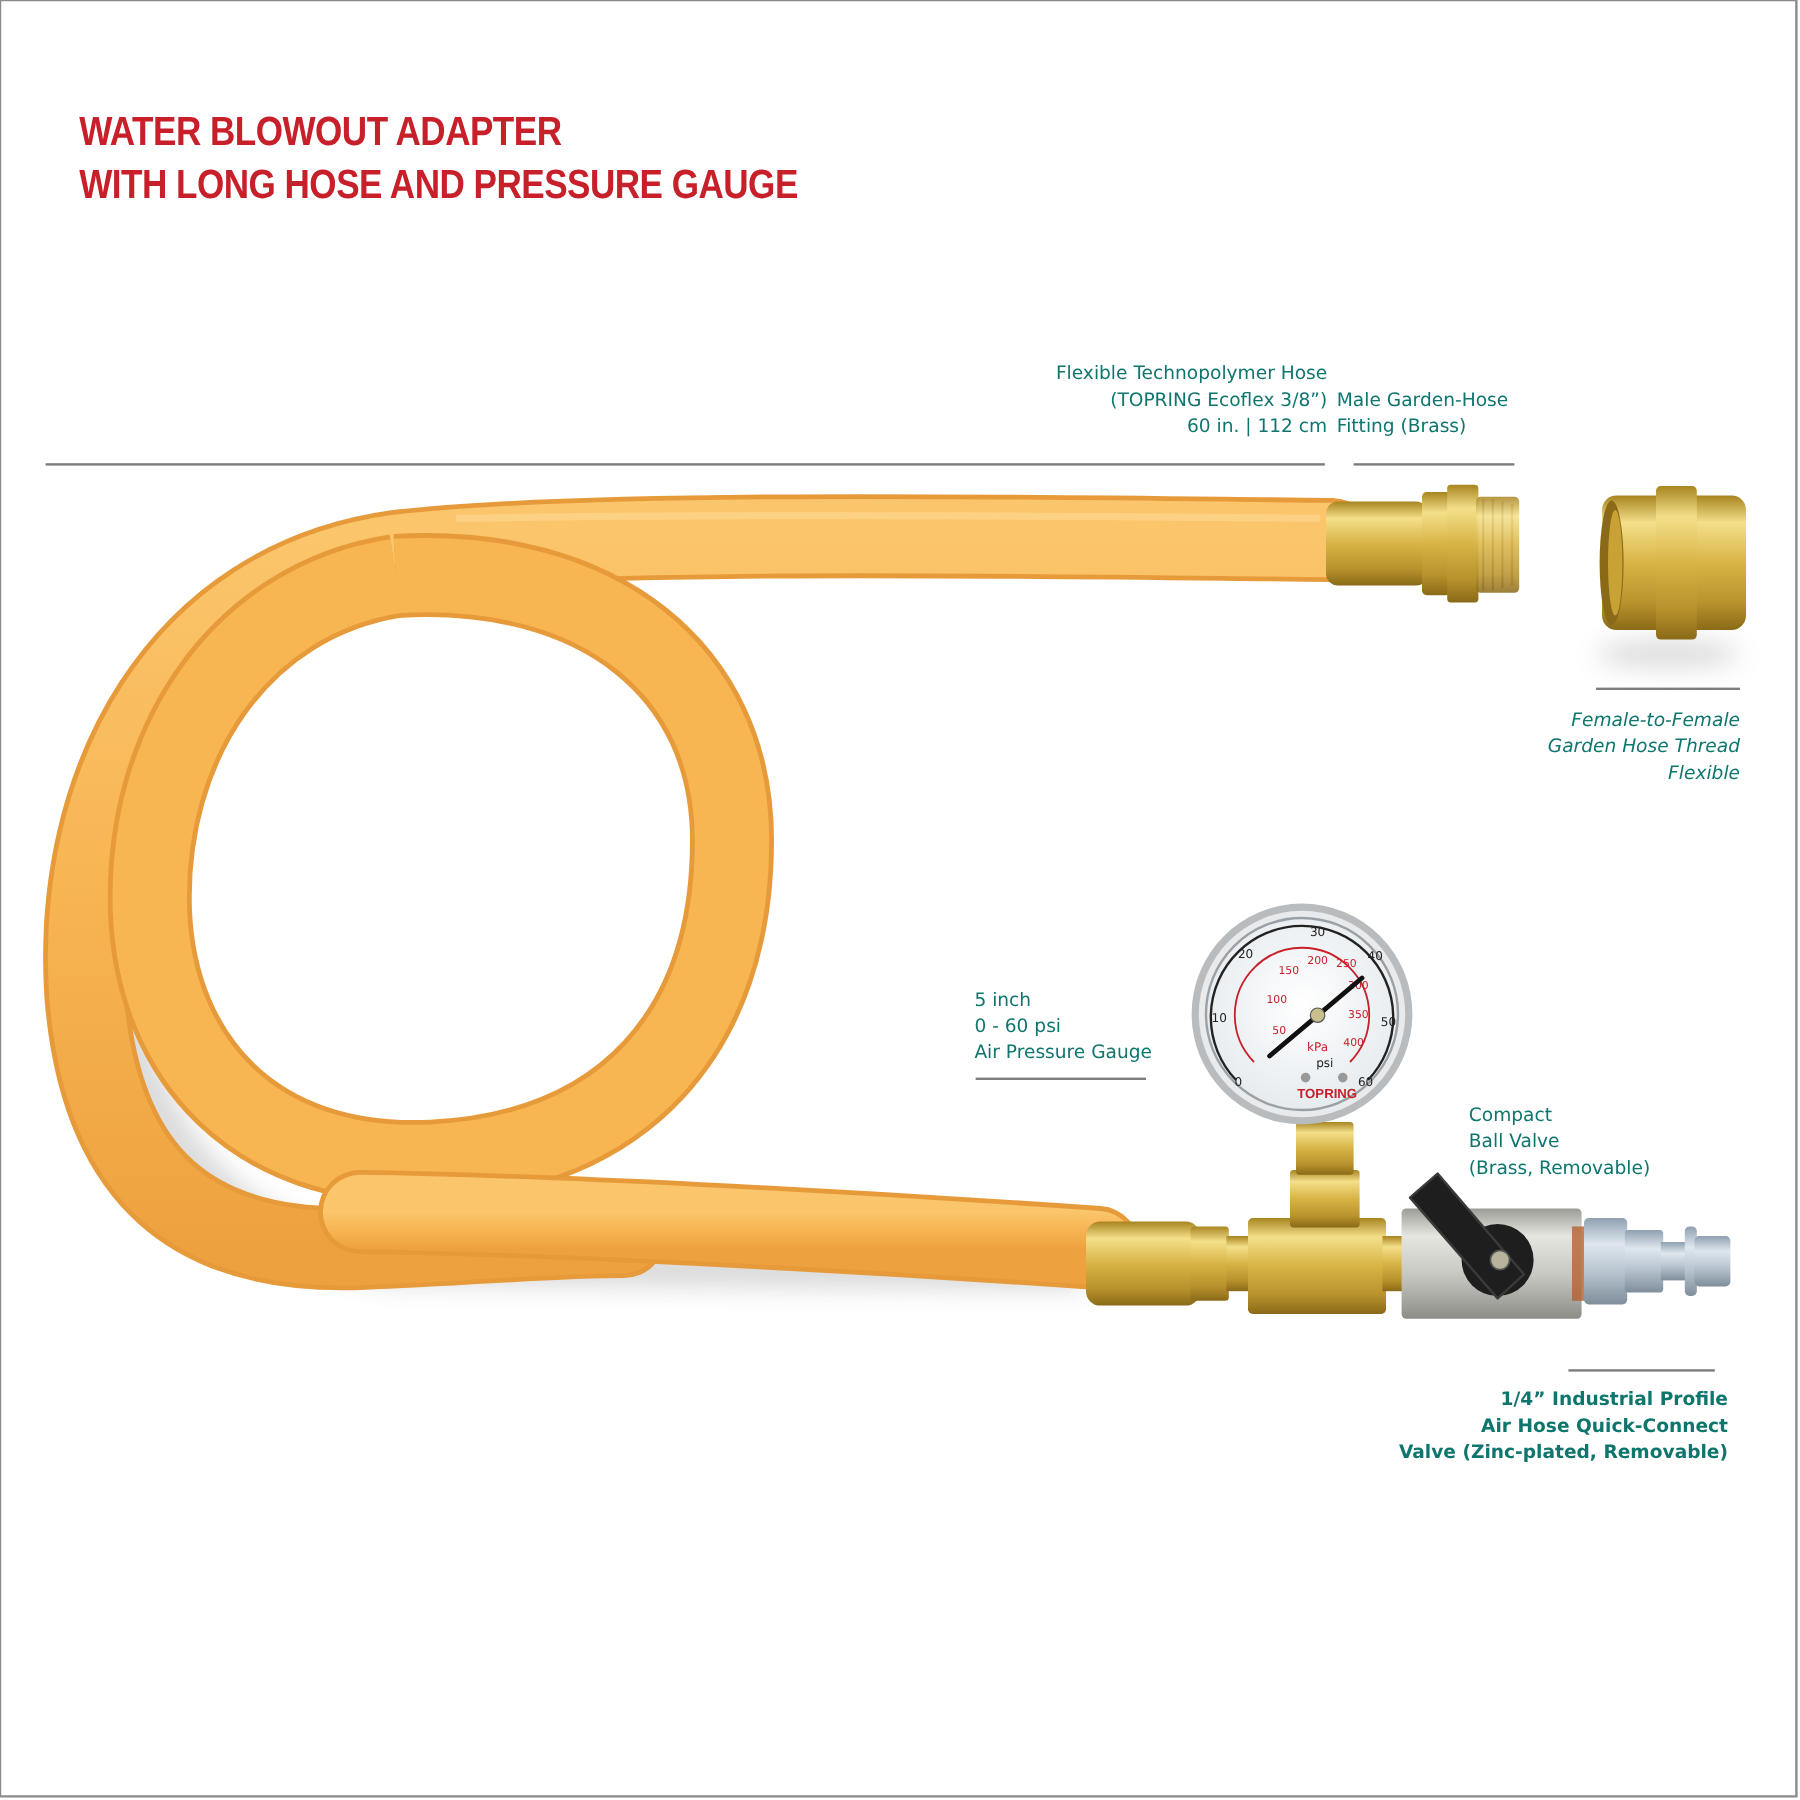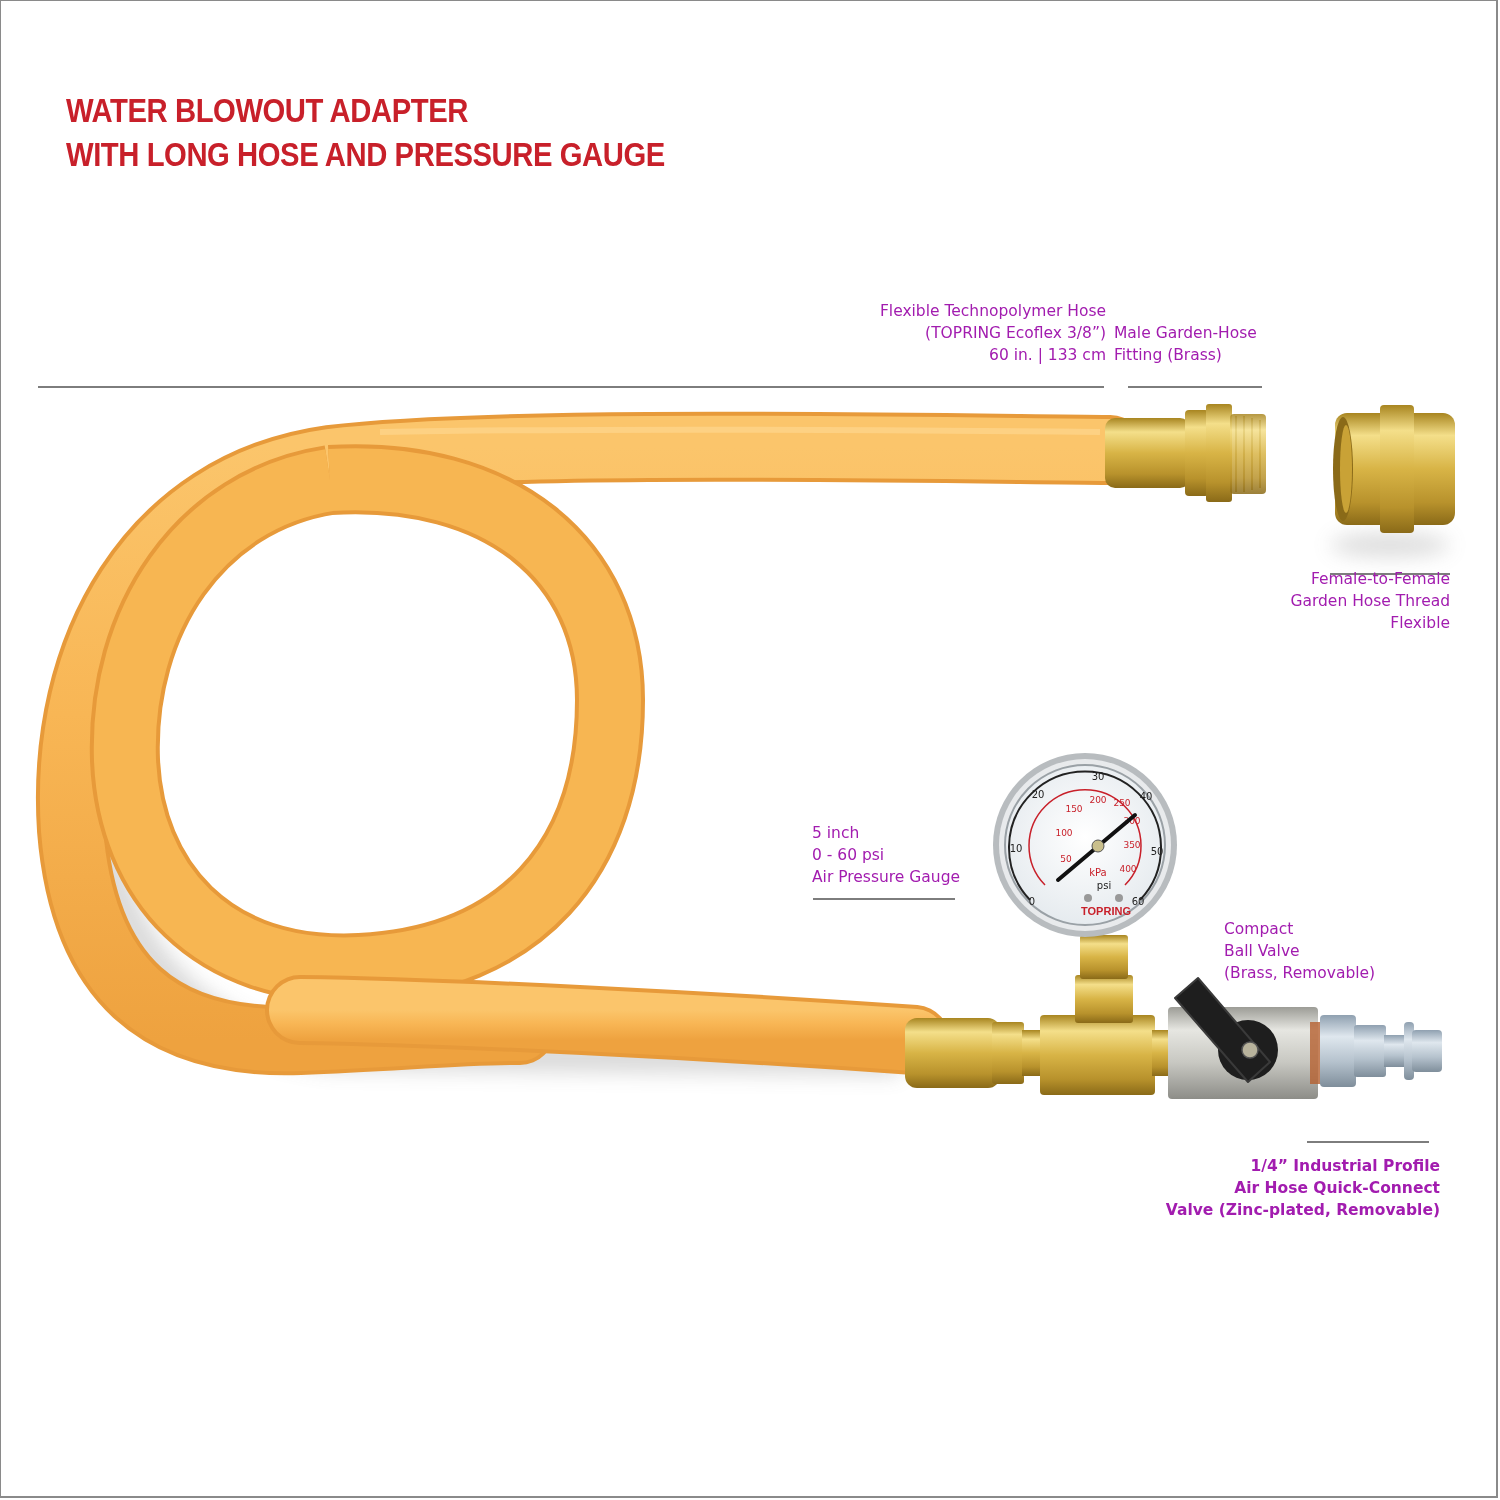--- a/index.html
+++ b/index.html
@@ -16,21 +16,21 @@
     .title {
       position: absolute; left: 66px; top: 88px;
       color: #c8202a;
       font-family: "Liberation Sans", sans-serif;
       font-weight: bold; font-size: 34px; line-height: 44px;
       letter-spacing: -0.5px;
       transform: scaleX(0.86); transform-origin: left top;
     }
     .title div { white-space: nowrap; }
     .label {
-      position: absolute; color: #a21caf;
+      position: absolute; color: #0f766e;
       font-family: "DejaVu Sans", sans-serif;
       font-size: 15.5px; line-height: 22px;
       white-space: nowrap;
     }
     .label div { white-space: nowrap; }
     .right { text-align: right; }
     .rule { position: absolute; height: 2px; background: #7d7d7d; }
     svg.art { position: absolute; left: 0; top: 0; }
   </style>
 </head>
@@ -181,32 +181,32 @@
     <circle cx="1119" cy="898" r="4" fill="#999"></circle>
 
     <line x1="1058" y1="880" x2="1135" y2="815" stroke="#111" stroke-width="4" stroke-linecap="round"></line>
     <circle cx="1098" cy="846" r="6" fill="#c9bf8c" stroke="#555" stroke-width="1"></circle>
   </g>
 </svg>
 
 <div class="label right" style="right:394px; top:300px;">
   <div>Flexible Technopolymer Hose</div>
   <div>(TOPRING Ecoflex 3/8”)</div>
-  <div>60 in. | 133 cm</div>
+  <div>60 in. | 112 cm</div>
 </div>
 <div class="rule" style="left:38px; top:386px; width:1066px;"></div>
 
 <div class="label" style="left:1114px; top:322px;">
   <div>Male Garden-Hose</div>
   <div>Fitting (Brass)</div>
 </div>
 <div class="rule" style="left:1128px; top:386px; width:134px;"></div>
 
 <div class="rule" style="left:1330px; top:573px; width:120px;"></div>
-<div class="label right" style="right:50px; top:568px;">
+<div class="label right" style="right:50px; top:589px;font-style:italic;">
   <div>Female-to-Female</div>
   <div>Garden Hose Thread</div>
   <div>Flexible</div>
 </div>
 
 <div class="label" style="left:812px; top:822px;">
   <div>5 inch</div>
   <div>0 - 60 psi</div>
   <div>Air Pressure Gauge</div>
 </div>

